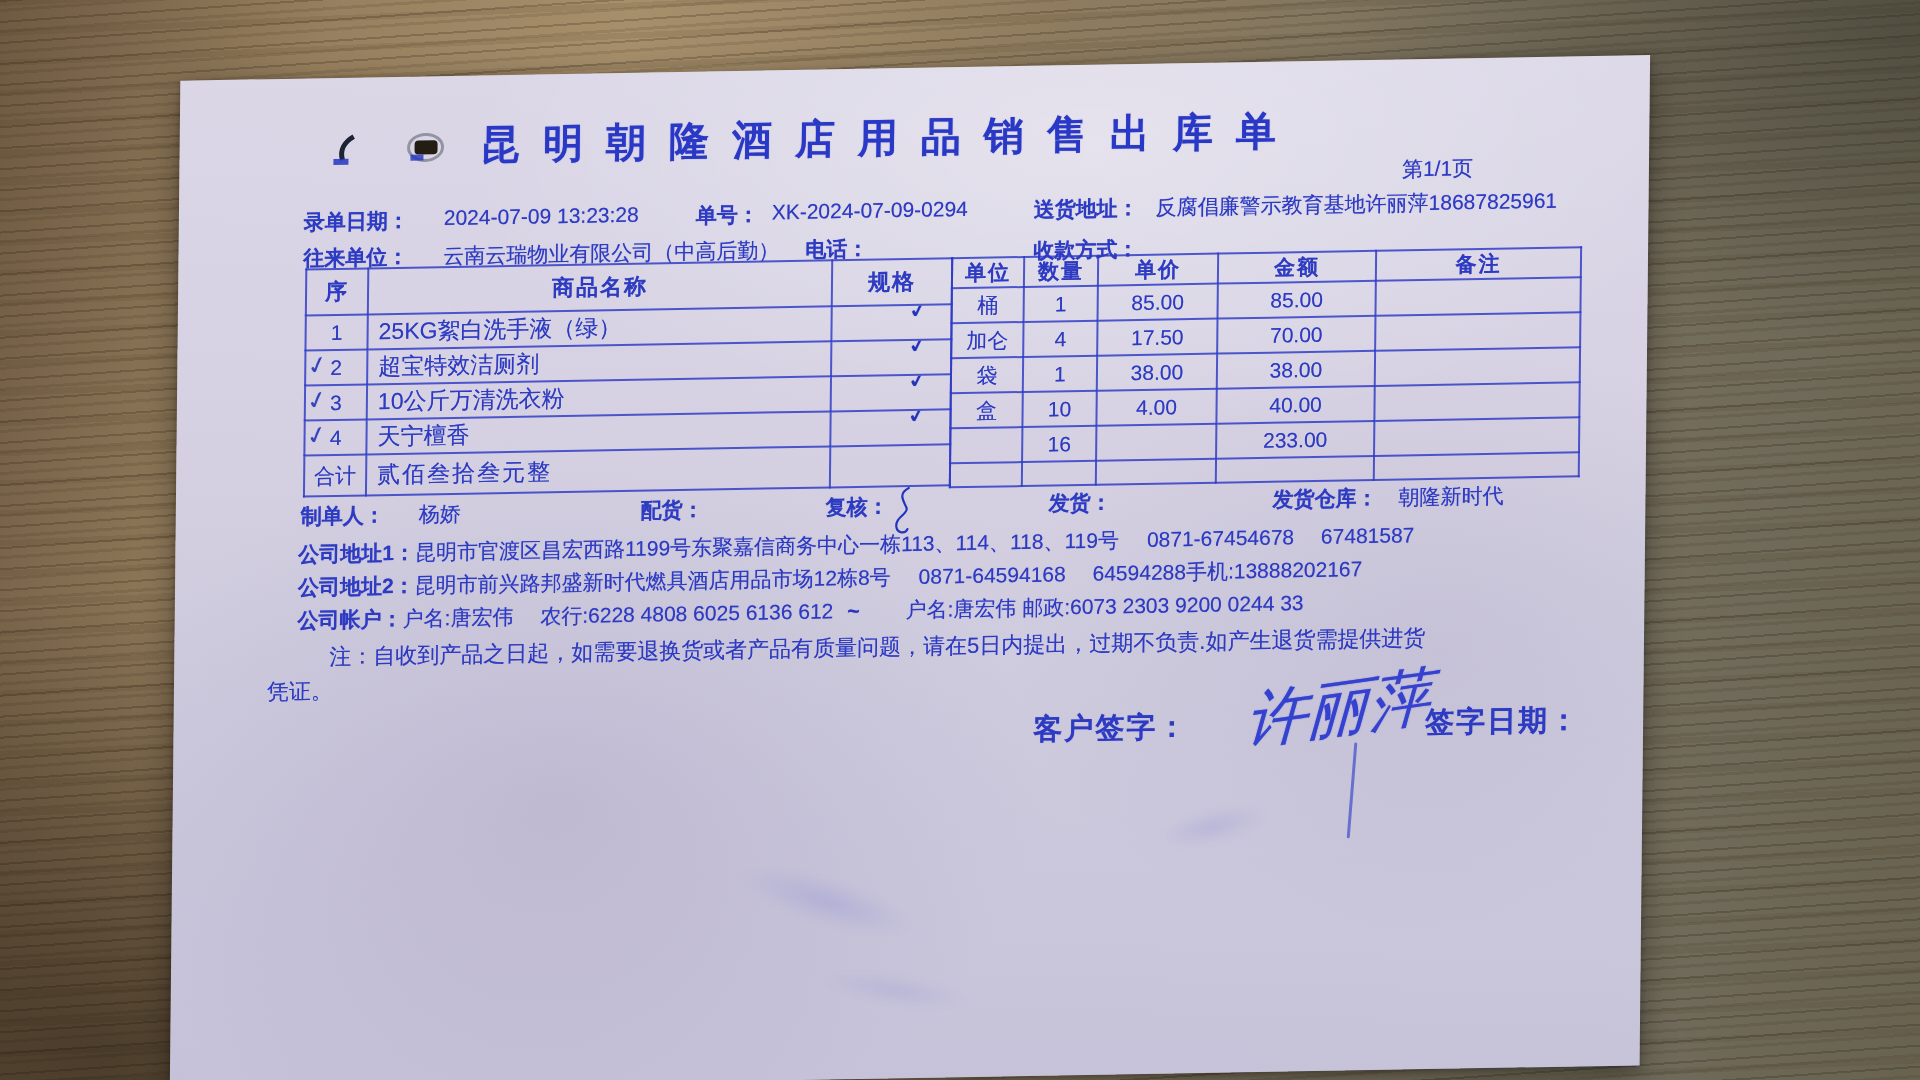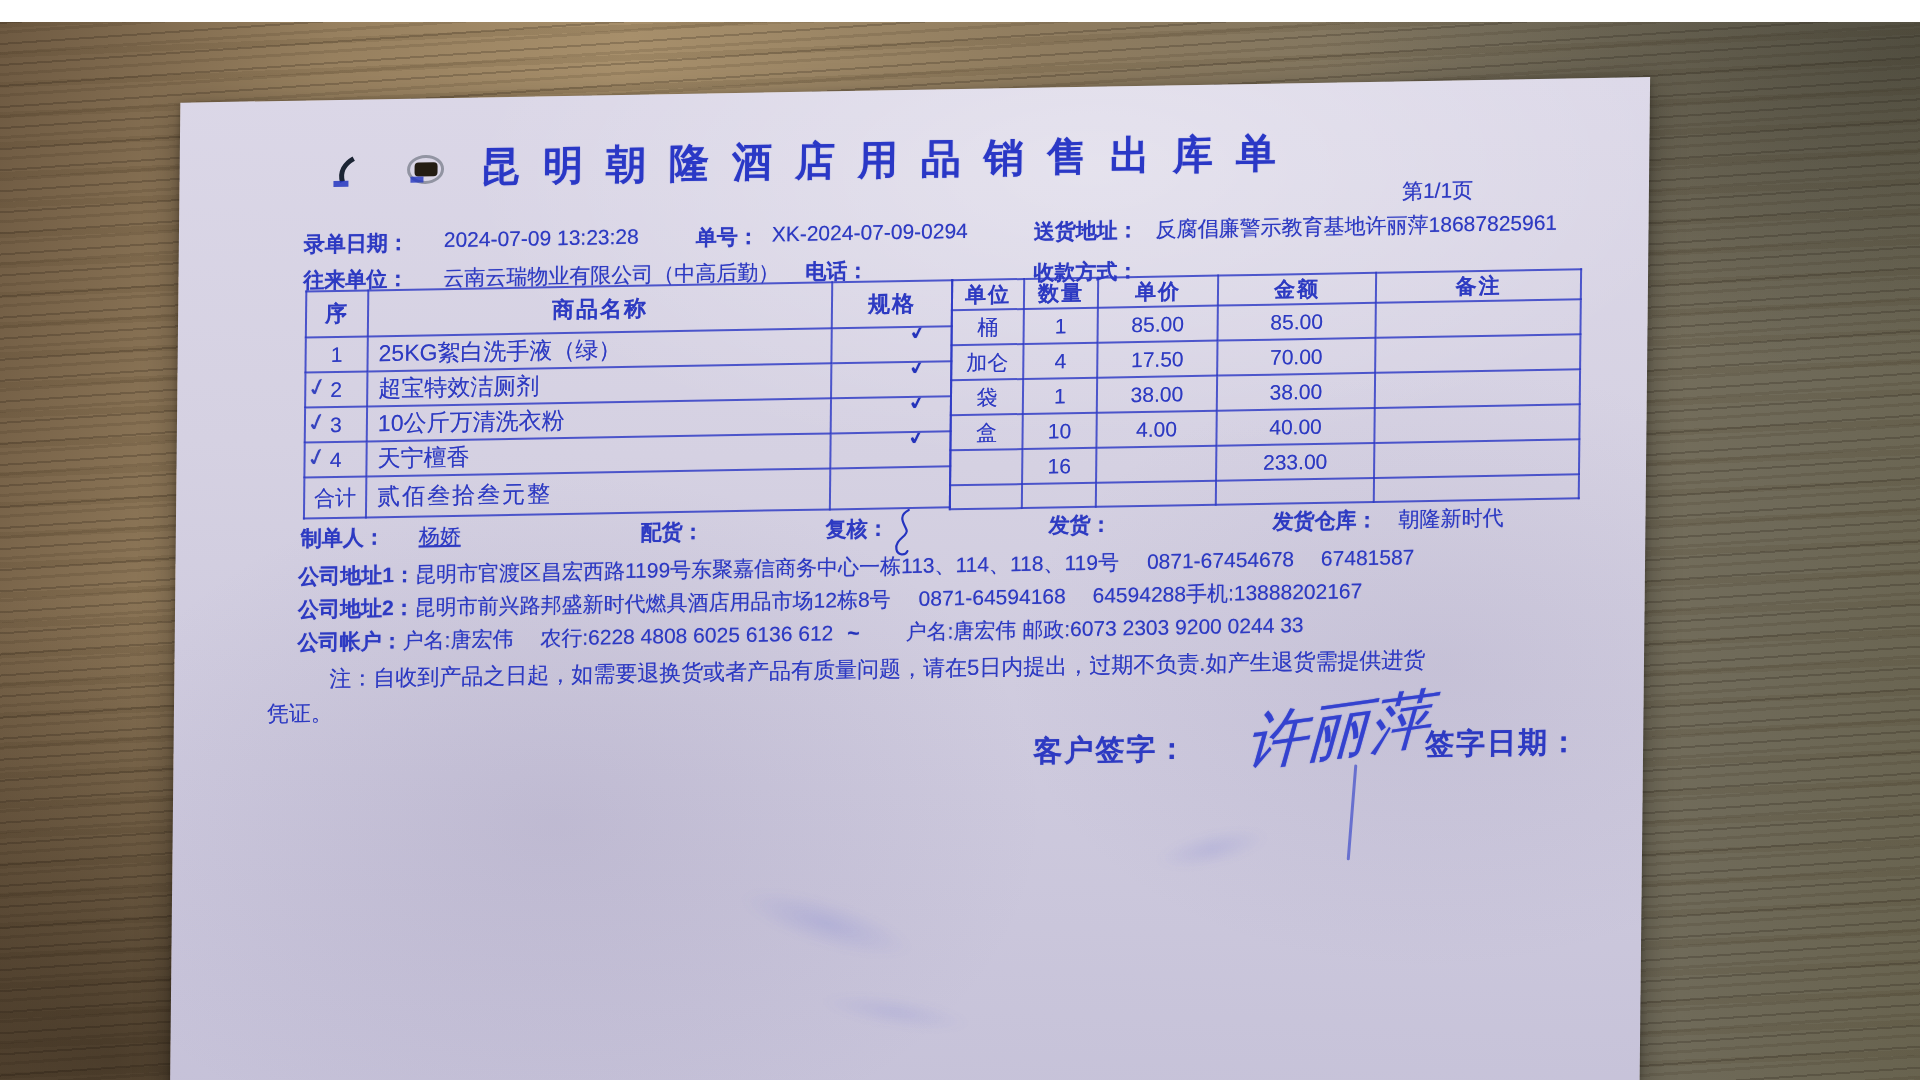--- a/index.html
+++ b/index.html
@@ -9,21 +9,20 @@
   }
   
   .scene{
     position:absolute;inset:0;
     background:
       radial-gradient(1300px 750px at 6% 98%, rgba(18,10,4,.55), transparent 62%),
       radial-gradient(1000px 550px at 100% 2%, rgba(35,34,26,.38), transparent 60%),
       repeating-linear-gradient(176deg, rgba(25,16,8,.20) 0 2px, rgba(0,0,0,0) 2px 9px, rgba(45,32,16,.12) 9px 12px, rgba(0,0,0,0) 12px 21px),
       repeating-linear-gradient(177.5deg, rgba(60,45,22,.10) 0 6px, rgba(0,0,0,0) 6px 30px),
       linear-gradient(100deg,#6e5a42 0%,#97805f 16%,#a78f6b 30%,#8f7c5f 50%,#7d7460 70%,#6f6a59 88%,#68634f 100%);
-    margin-top: 22px;
   }
   
   .paper{
     position:absolute;left:176px;top:68px;width:1470px;height:1010px;
     transform:rotate(-1deg) skewX(-1.6deg);transform-origin:50% 40%;
     background:
       radial-gradient(900px 420px at 62% 8%, rgba(255,255,255,.30), transparent 70%),
       radial-gradient(700px 500px at 26% 72%, rgba(110,100,145,.14), transparent 70%),
       radial-gradient(600px 420px at 86% 58%, rgba(120,112,155,.12), transparent 72%),
       linear-gradient(183deg,#dcd8e8 0%,#d5d1e2 38%,#cdc9dd 68%,#c5c1d8 100%);
@@ -245,21 +244,21 @@
                 <td></td>
                 <td></td>
                 <td></td>
           </tr>
         </tbody>
           </table>
       </div>
 
       <div class="dispatch ink">
         <span class="lbl" style="left:60px;">制单人：</span>
-        <span style="left:178px;text-decoration:underline;">杨娇</span>
+        <span style="left:178px;">杨娇</span>
         <span class="lbl" style="left:400px;">配货：</span>
         <span class="lbl" style="left:585px;">复核：</span>
         <svg class="squiggle" width="26" height="52">
           <path d="M20 2 C8 8 16 16 18 22 C20 28 6 31 8 41 C9 47 17 48 19 43" stroke="#2534c0" stroke-width="2.2" fill="none" stroke-linecap="round"></path>
         </svg>
         <span class="lbl" style="left:808px;">发货：</span>
         <span class="lbl" style="left:1032px;">发货仓库：</span>
         <span style="left:1158px;">朝隆新时代</span>
       </div>
 

